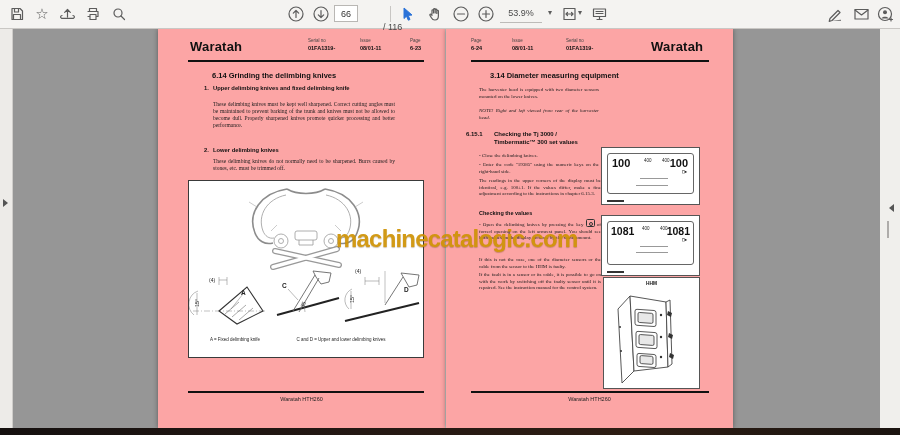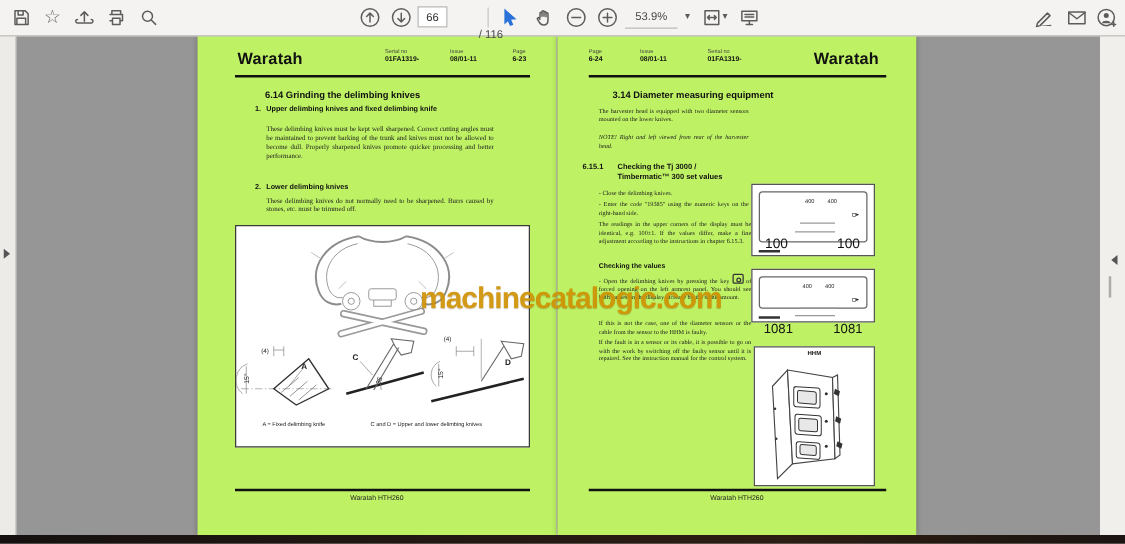--- a/index.html
+++ b/index.html
@@ -23,21 +23,21 @@
   .viewer{position:absolute;left:0;top:29px;width:900px;height:399px;background:#969696;}
   .left-strip{position:absolute;left:0;top:0;width:12px;height:399px;background:#edebe8;
               border-right:1px solid #cfcdca;}
   .tri-right{position:absolute;left:3px;top:170px;width:0;height:0;cursor:pointer;
              border-top:4px solid transparent;border-bottom:4px solid transparent;border-left:5px solid #555;}
   .right-strip{position:absolute;left:880px;top:0;width:20px;height:399px;background:#f0efec;}
   .tri-left{position:absolute;left:9px;top:175px;width:0;height:0;cursor:pointer;
             border-top:4px solid transparent;border-bottom:4px solid transparent;border-right:5px solid #555;}
   .vthumb{position:absolute;left:7px;top:192px;width:2px;height:17px;background:#aeacaa;cursor:pointer;}
   
-  .pg{position:absolute;top:0;height:399px;background:#bef264;box-shadow:0 0 5px rgba(0,0,0,.4);overflow:hidden;}
+  .pg{position:absolute;top:0;height:399px;background:#fca5a5;box-shadow:0 0 5px rgba(0,0,0,.4);overflow:hidden;}
   .pg-left{left:158px;width:287px;border-right:1px solid #c4c2c0;}
   .pg-right{left:446px;width:287px;}
   .brand{position:absolute;font-size:13px;font-weight:bold;color:#111;letter-spacing:.2px;}
   .hcol{position:absolute;top:9px;}
   .hlab{font-size:4.5px;color:#444;}
   .hval{font-size:5.5px;font-weight:bold;color:#111;margin-top:2px;}
   .hrule{position:absolute;height:2px;background:#111;}
   .sect{position:absolute;font-size:7.5px;font-weight:bold;color:#111;margin-left:24px;}
   .inum{position:absolute;font-size:5.8px;font-weight:bold;color:#111;}
   .ititle{position:absolute;font-size:5.8px;font-weight:bold;color:#111;line-height:1.3;}
@@ -46,21 +46,21 @@
   .rbody{position:absolute;font-family:"Liberation Serif",serif;font-size:5px;color:#1c1c1c;
          line-height:1.32;text-align:justify;}
   .note{font-style:italic;}
   .figbox{position:absolute;left:30px;top:151px;width:236px;height:178px;border:1px solid #3a3a3a;
           box-sizing:border-box;background:#fff;}
   .pfooter-rule{position:absolute;top:362px;height:1.5px;background:#111;}
   .pfooter{position:absolute;top:367px;width:100%;text-align:center;font-size:5.5px;color:#222;}
   
   .panel{position:absolute;left:155px;width:99px;border:1px solid #555;background:#fff;box-sizing:border-box;}
   .pscreen{position:absolute;left:5px;top:5px;right:5px;bottom:10px;border:1px solid #666;border-radius:3px;}
-  .pv-big{position:absolute;top:3px;font-weight:normal;color:#111;margin-top:32px;}
+  .pv-big{position:absolute;top:3px;font-weight:bold;color:#111;}
   .pv-sm{position:absolute;top:4px;font-size:4.5px;color:#222;}
   .pline{position:absolute;height:1px;background:#999;}
   .pbar{position:absolute;left:5px;bottom:2px;width:17px;height:2.5px;background:#333;}
   .ticon{position:absolute;font-size:4px;color:#111;font-weight:bold;}
   .hhmbox{position:absolute;left:157px;top:248px;width:97px;height:112px;border:1px solid #555;
           box-sizing:border-box;background:#fff;}
   .hhmlab{position:absolute;top:3px;width:100%;text-align:center;font-size:4.8px;font-weight:bold;color:#111;}
   .keyicon{display:inline-block;width:7px;height:6px;border:.8px solid #333;border-radius:1.5px;
            vertical-align:-1px;position:relative;}
   .keyicon:after{content:"";position:absolute;left:2px;top:1.5px;width:2.5px;height:2.5px;
@@ -334,21 +334,21 @@
         <div class="pv-sm" style="left:36px">400</div>
         <div class="pv-sm" style="left:54px">400</div>
         <div class="pv-big" style="right:5px;font-size:11px">100</div>
         <div class="ticon" style="right:6px;top:15px">◻▸</div>
         <div class="pline" style="left:32px;top:24px;width:28px"></div>
         <div class="pline" style="left:28px;top:31px;width:32px"></div>
       </div>
       <div class="pbar"></div>
     </div>
 
-    <div class="panel" style="top:186px;height:43px">
+    <div class="panel" style="top:186px;height:61px">
       <div class="pscreen">
         <div class="pv-big" style="left:3px;font-size:10.5px">1081</div>
         <div class="pv-sm" style="left:34px">400</div>
         <div class="pv-sm" style="left:52px">400</div>
         <div class="pv-big" style="right:3px;font-size:10.5px">1081</div>
         <div class="ticon" style="right:6px;top:15px">◻▸</div>
         <div class="pline" style="left:32px;top:24px;width:28px"></div>
         <div class="pline" style="left:28px;top:30px;width:32px"></div>
       </div>
       <div class="pbar"></div>

